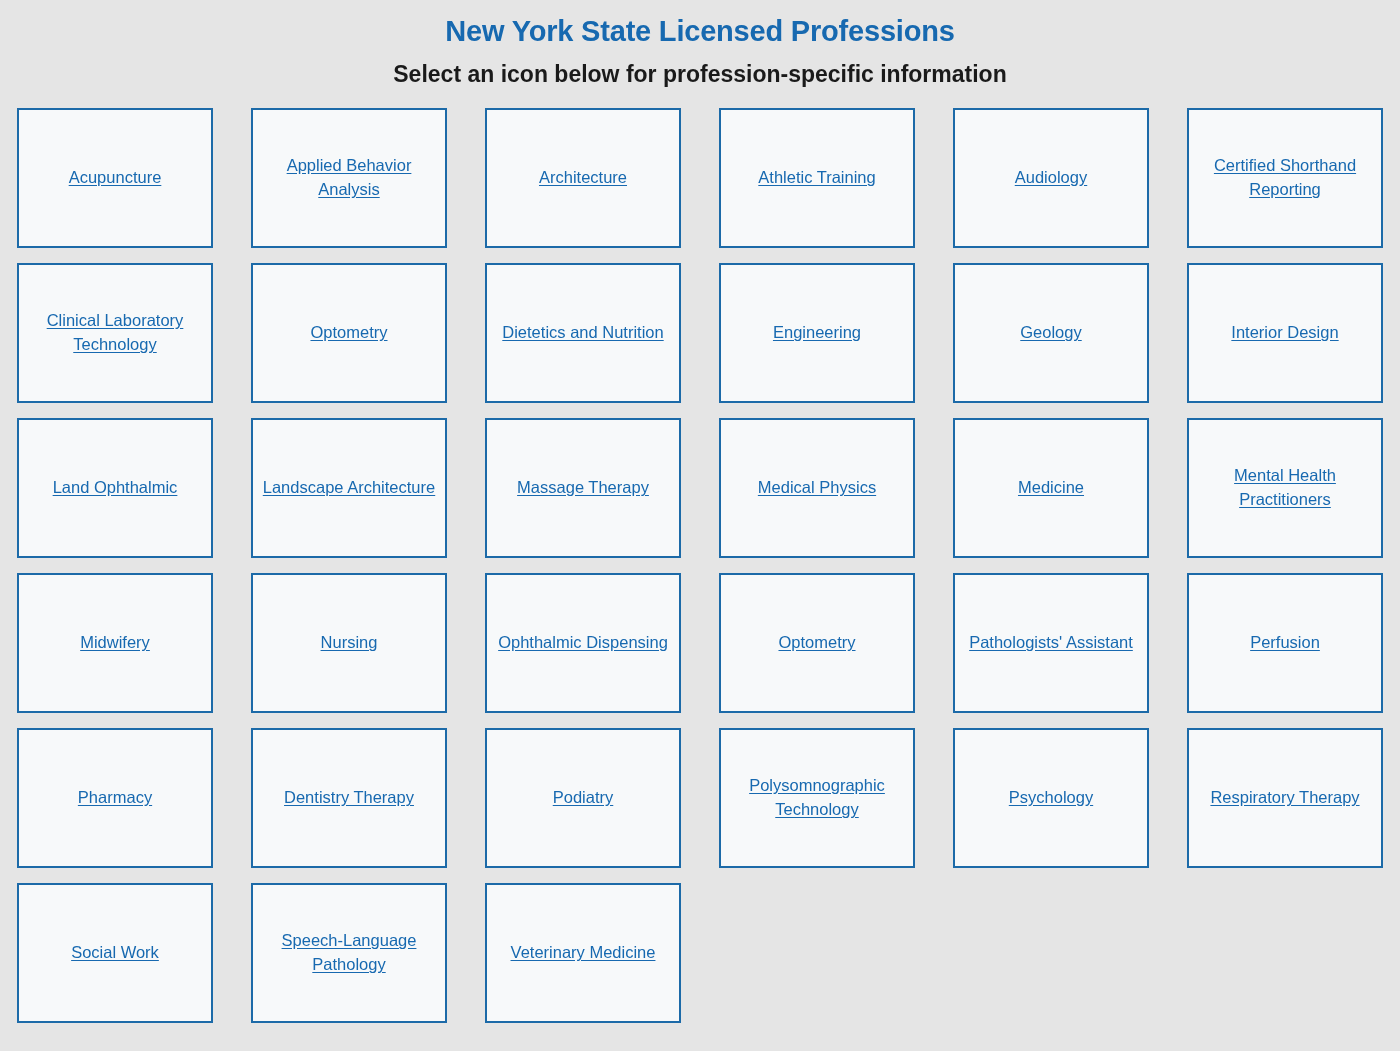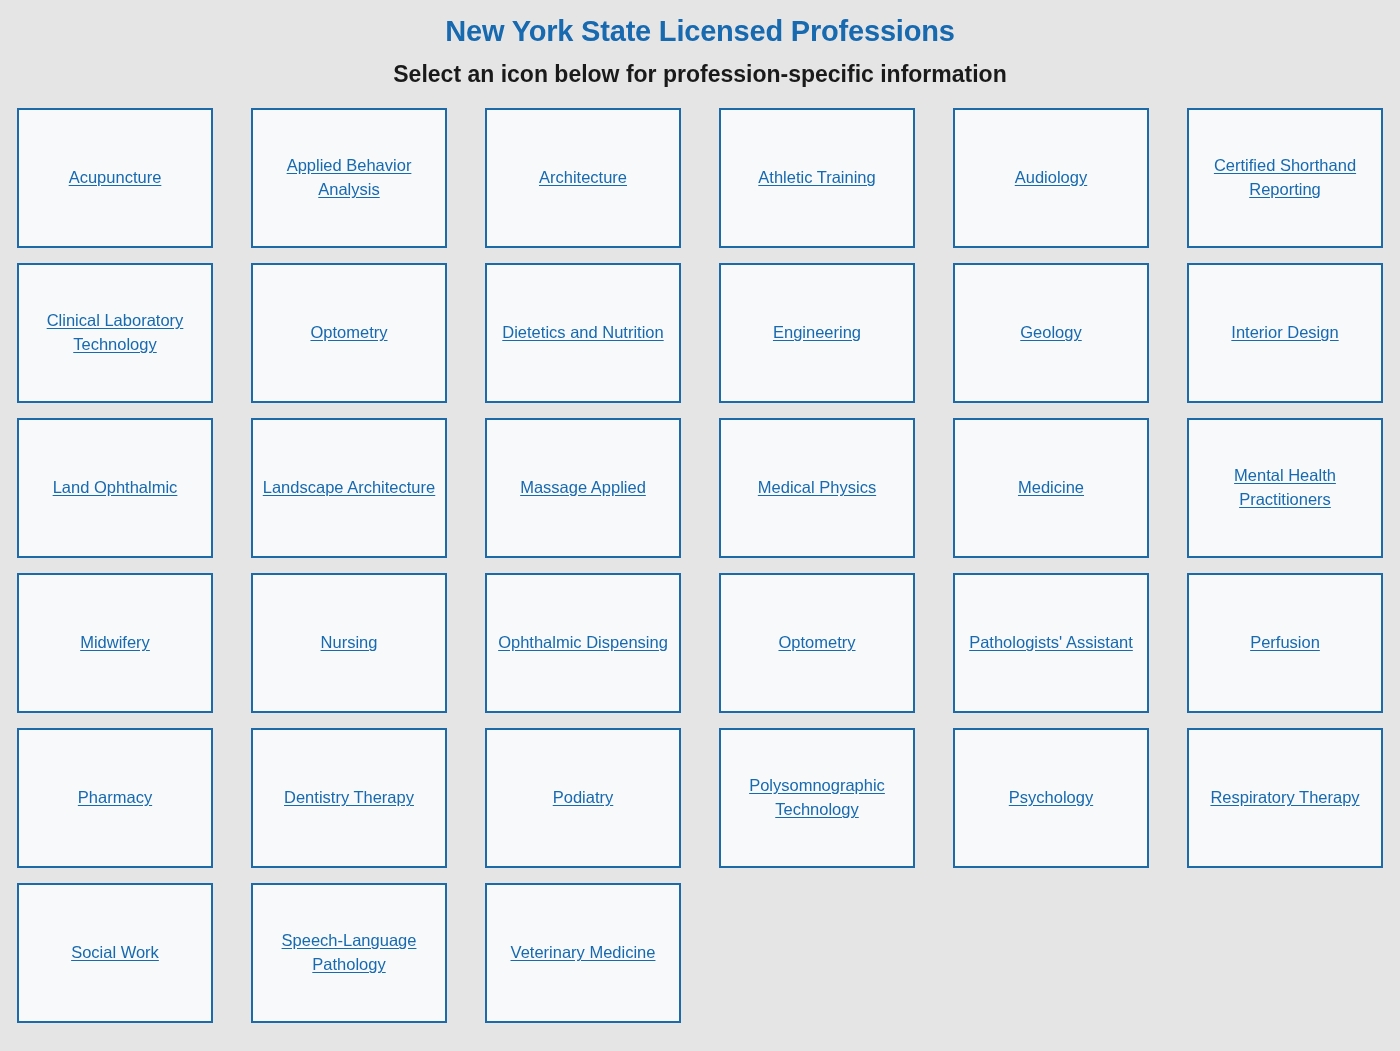--- a/index.html
+++ b/index.html
@@ -115,21 +115,21 @@
     <div class="tile">
         <span class="tile-label">Interior Design</span>
       </div>
     <div class="tile">
         <span class="tile-label">Land Ophthalmic</span>
       </div>
     <div class="tile">
         <span class="tile-label">Landscape Architecture</span>
       </div>
     <div class="tile">
-        <span class="tile-label">Massage Applied</span>
+        <span class="tile-label">Massage Therapy</span>
       </div>
     <div class="tile">
         <span class="tile-label">Medical Physics</span>
       </div>
     <div class="tile">
         <span class="tile-label">Medicine</span>
       </div>
 
     <div class="tile">
         <span class="tile-label">Mental Health Practitioners</span>

